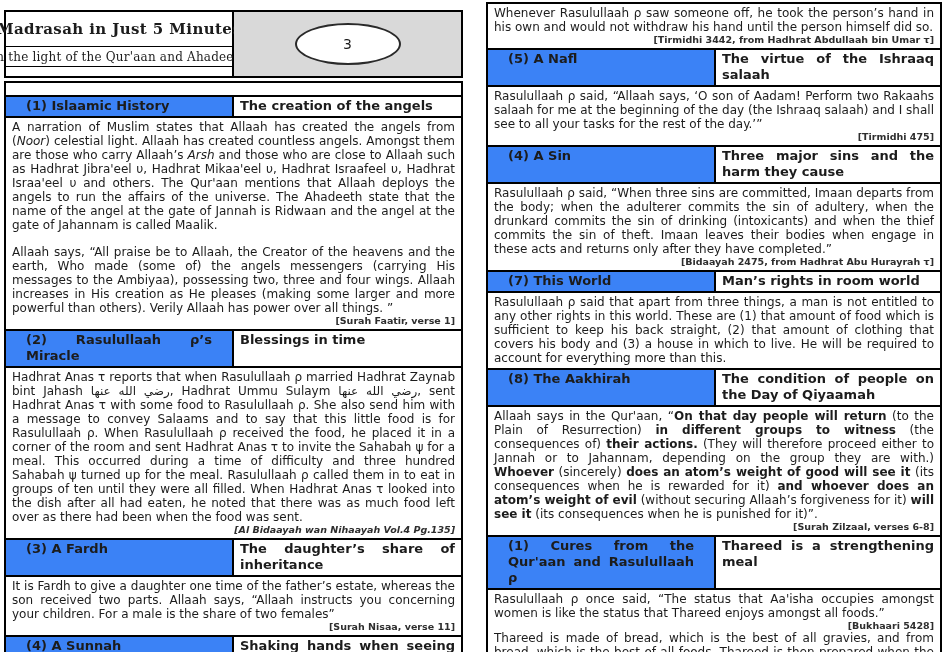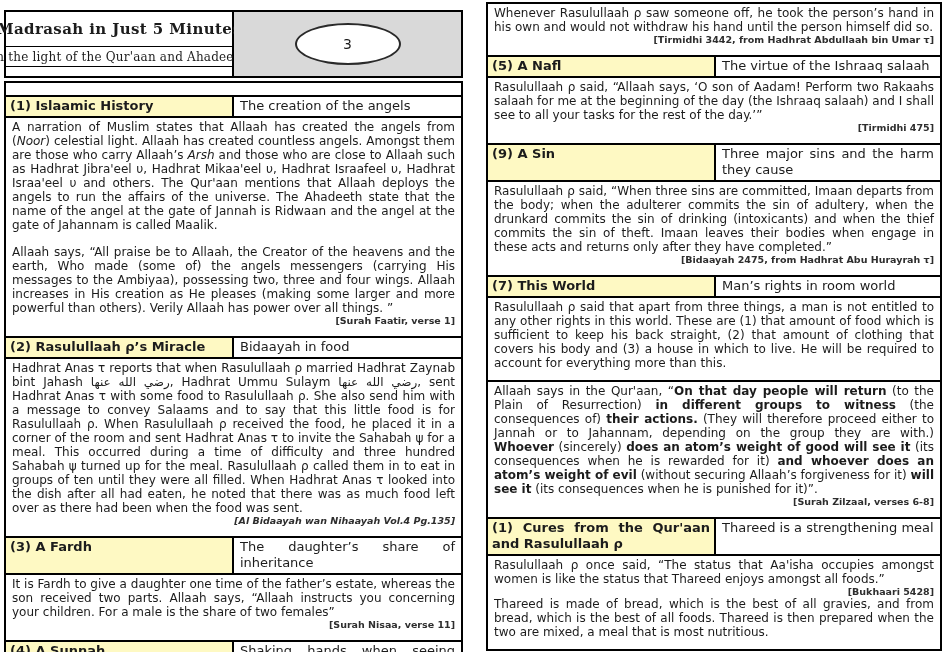--- a/index.html
+++ b/index.html
@@ -65,36 +65,36 @@
     background:#fff;
   }
   .ptable-left{margin-top:3px;}
   .spacer-row{height:12px;}
   .row{border-top:2px solid #000;}
   .row-first{border-top:none;}
 
   .sec-header{display:flex;}
   .sec-label{
     width:228px;
-    background:#fef9c3;
+    background:#3b82f6;
     border-right:2px solid #000;
     box-sizing:border-box;
-    padding:1px 4px 2px;
+    padding:1px 20px 2px;
     font-weight:bold; font-size:13px; line-height:16px;
     text-align:justify;
   }
   .sec-topic{
     flex:1;
     padding:1px 6px 2px;
-    font-weight:normal; font-size:13px; line-height:16px;
+    font-weight:bold; font-size:13px; line-height:16px;
     text-align:justify;
   }
 
   .sec-body{
-    padding:2px 6px 10px;
+    padding:2px 6px 3px;
     font-size:12px; line-height:14px;
     text-align:justify;
   }
   .sec-body p{margin:0;}
   .para-gap{height:13px;}
   .cite{
     font-size:9.5px; line-height:11px;
     text-align:right;
     color:#2e2e2e;
     font-weight:bold;
@@ -127,21 +127,21 @@
     </div>
     <div class="row sec-body">
       <p><span>A narration of Muslim states that Allaah has created the angels from (</span><span style="font-style: italic;">Noor</span><span>) celestial light. Allaah has created countless angels. Amongst them are those who carry Allaah’s </span><span style="font-style: italic;">Arsh</span><span> and those who are close to Allaah such as Hadhrat Jibra'eel υ, Hadhrat Mikaa'eel υ, Hadhrat Israafeel υ, Hadhrat Israa'eel υ and others. The Qur'aan mentions that Allaah deploys the angels to run the affairs of the universe. The Ahadeeth state that the name of the angel at the gate of Jannah is Ridwaan and the angel at the gate of Jahannam is called Maalik.</span></p>
       <div class="para-gap"></div>
       <p>Allaah says, “All praise be to Allaah, the Creator of the heavens and the earth, Who made (some of) the angels messengers (carrying His messages to the Ambiyaa), possessing two, three and four wings. Allaah increases in His creation as He pleases (making some larger and more powerful than others). Verily Allaah has power over all things. ”</p>
       <div class="cite">[Surah Faatir, verse 1]</div>
     </div>
 
     <div class="row sec-header">
       <div class="sec-label">(2) Rasulullaah ρ’s Miracle</div>
-      <div class="sec-topic">Bidaayah in food</div>
+      <div class="sec-topic">Blessings in time</div>
     </div>
     <div class="row sec-body">
       <p>Hadhrat Anas τ reports that when Rasulullaah ρ married Hadhrat Zaynab bint Jahash رضي الله عنها, Hadhrat Ummu Sulaym رضي الله عنها, sent Hadhrat Anas τ with some food to Rasulullaah ρ. She also send him with a message to convey Salaams and to say that this little food is for Rasulullaah ρ. When Rasulullaah ρ received the food, he placed it in a corner of the room and sent Hadhrat Anas τ to invite the Sahabah ψ for a meal. This occurred during a time of difficulty and three hundred Sahabah ψ turned up for the meal. Rasulullaah ρ called them in to eat in groups of ten until they were all filled. When Hadhrat Anas τ looked into the dish after all had eaten, he noted that there was as much food left over as there had been when the food was sent.</p>
       <div class="cite cite-italic">[Al Bidaayah wan Nihaayah Vol.4 Pg.135]</div>
     </div>
 
     <div class="row sec-header">
       <div class="sec-label">(3) A Fardh</div>
       <div class="sec-topic">The daughter’s share of inheritance</div>
     </div>
@@ -170,36 +170,40 @@
     <div class="row sec-header">
       <div class="sec-label">(5) A Nafl</div>
       <div class="sec-topic">The virtue of the Ishraaq salaah</div>
     </div>
     <div class="row sec-body">
       <p>Rasulullaah ρ said, “Allaah says, ‘O son of Aadam! Perform two Rakaahs salaah for me at the beginning of the day (the Ishraaq salaah) and I shall see to all your tasks for the rest of the day.’”</p>
       <div class="cite">[Tirmidhi 475]</div>
     </div>
 
     <div class="row sec-header">
-      <div class="sec-label">(9) A Sin</div>
+      <div class="sec-label">(4) A Sin</div>
       <div class="sec-topic">Three major sins and the harm they cause</div>
     </div>
     <div class="row sec-body">
       <p>Rasulullaah ρ said, “When three sins are committed, Imaan departs from the body; when the adulterer commits the sin of adultery, when the drunkard commits the sin of drinking (intoxicants) and when the thief commits the sin of theft. Imaan leaves their bodies when engage in these acts and returns only after they have completed.”</p>
       <div class="cite">[Bidaayah 2475, from Hadhrat Abu Hurayrah τ]</div>
     </div>
 
     <div class="row sec-header">
       <div class="sec-label">(7) This World</div>
       <div class="sec-topic">Man’s rights in room world</div>
     </div>
     <div class="row sec-body">
       <p>Rasulullaah ρ said that apart from three things, a man is not entitled to any other rights in this world. These are (1) that amount of food which is sufficient to keep his back straight, (2) that amount of clothing that covers his body and (3) a house in which to live. He will be required to account for everything more than this.</p>
     </div>
 
+    <div class="row sec-header">
+      <div class="sec-label">(8) The Aakhirah</div>
+      <div class="sec-topic">The condition of people on the Day of Qiyaamah</div>
+    </div>
     <div class="row sec-body">
       <p><span>Allaah says in the Qur'aan, “</span><span style="font-weight: bold;">On that day people will return</span><span> (to the Plain of Resurrection) </span><span style="font-weight: bold;">in different groups to witness</span><span> (the consequences of) </span><span style="font-weight: bold;">their actions.</span><span> (They will therefore proceed either to Jannah or to Jahannam, depending on the group they are with.) </span><span style="font-weight: bold;">Whoever</span><span> (sincerely) </span><span style="font-weight: bold;">does an atom’s weight of good will see it</span><span> (its consequences when he is rewarded for it) </span><span style="font-weight: bold;">and whoever does an atom’s weight of evil</span><span> (without securing Allaah’s forgiveness for it) </span><span style="font-weight: bold;">will see it</span><span> (its consequences when he is punished for it)”.</span></p>
       <div class="cite">[Surah Zilzaal, verses 6-8]</div>
     </div>
 
     <div class="row sec-header">
       <div class="sec-label">(1) Cures from the Qur'aan and Rasulullaah ρ</div>
       <div class="sec-topic">Thareed is a strengthening meal</div>
     </div>
     <div class="row sec-body">

